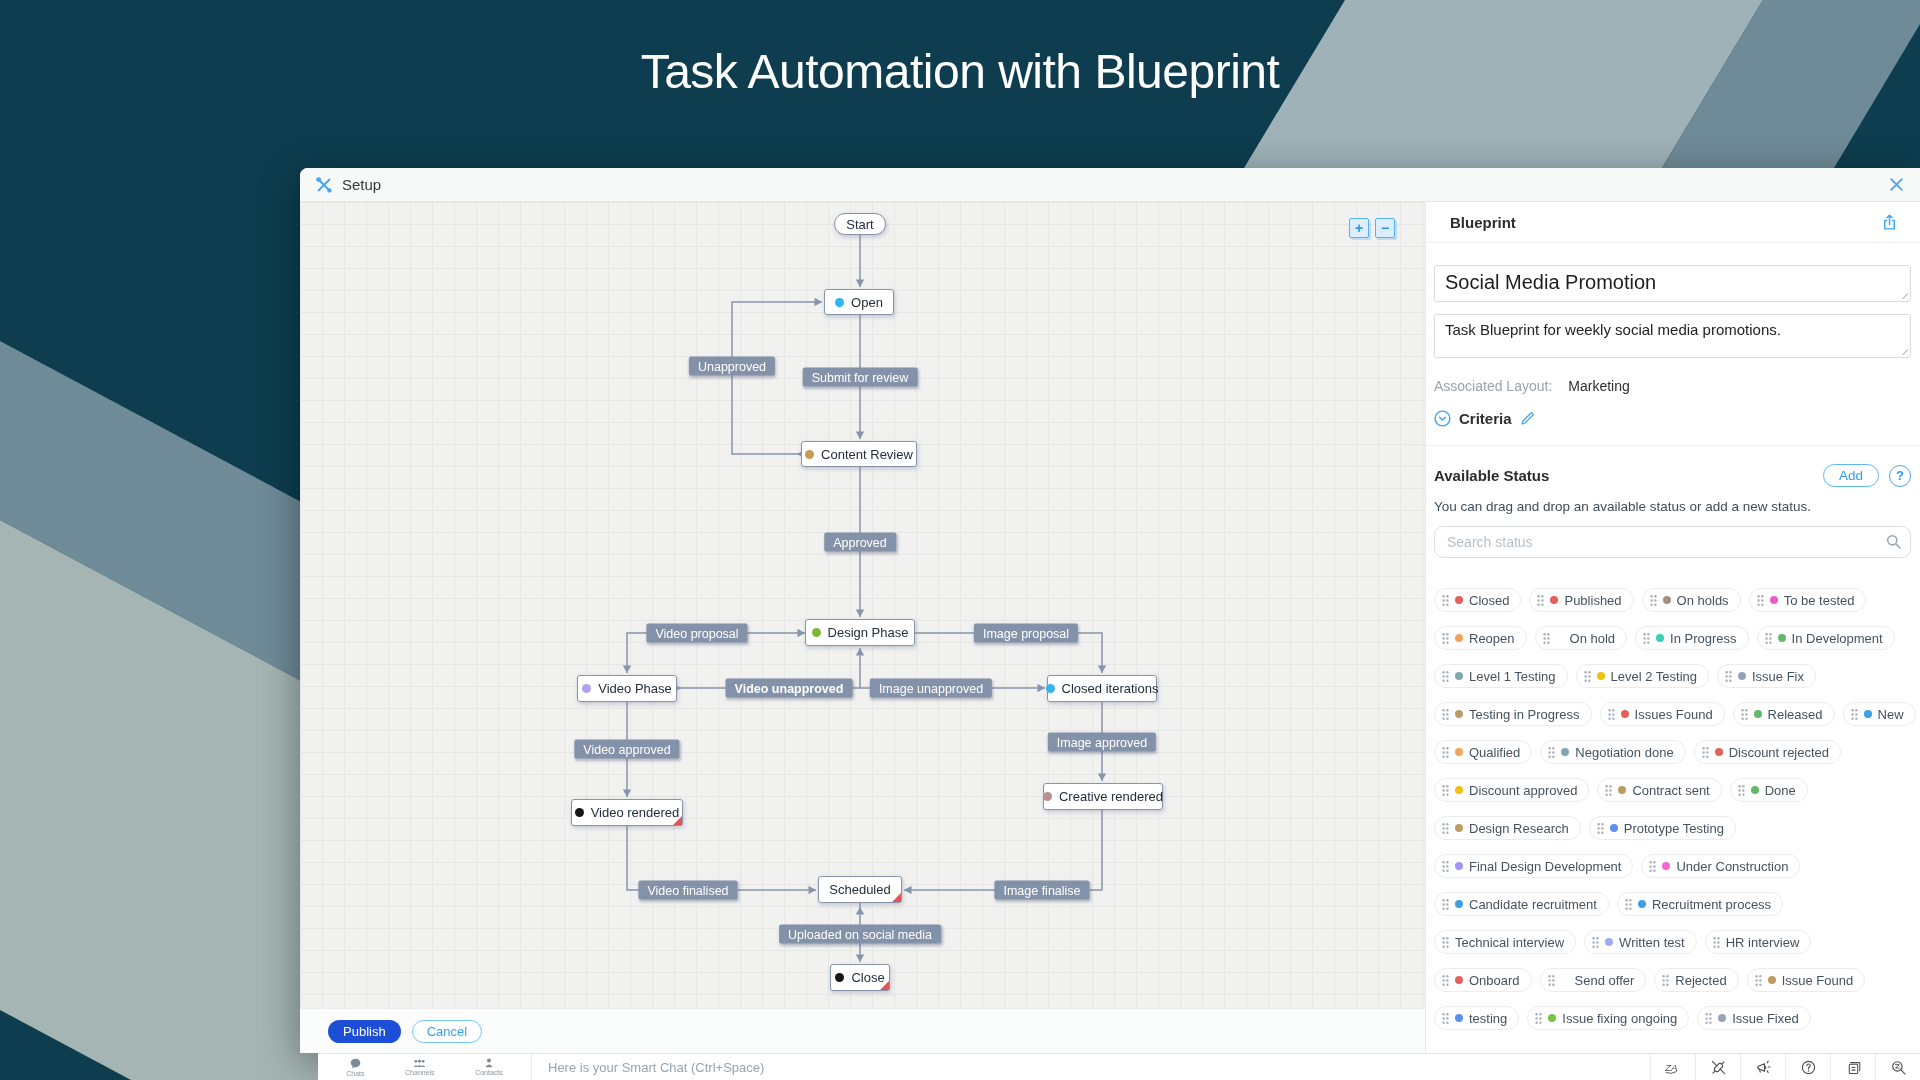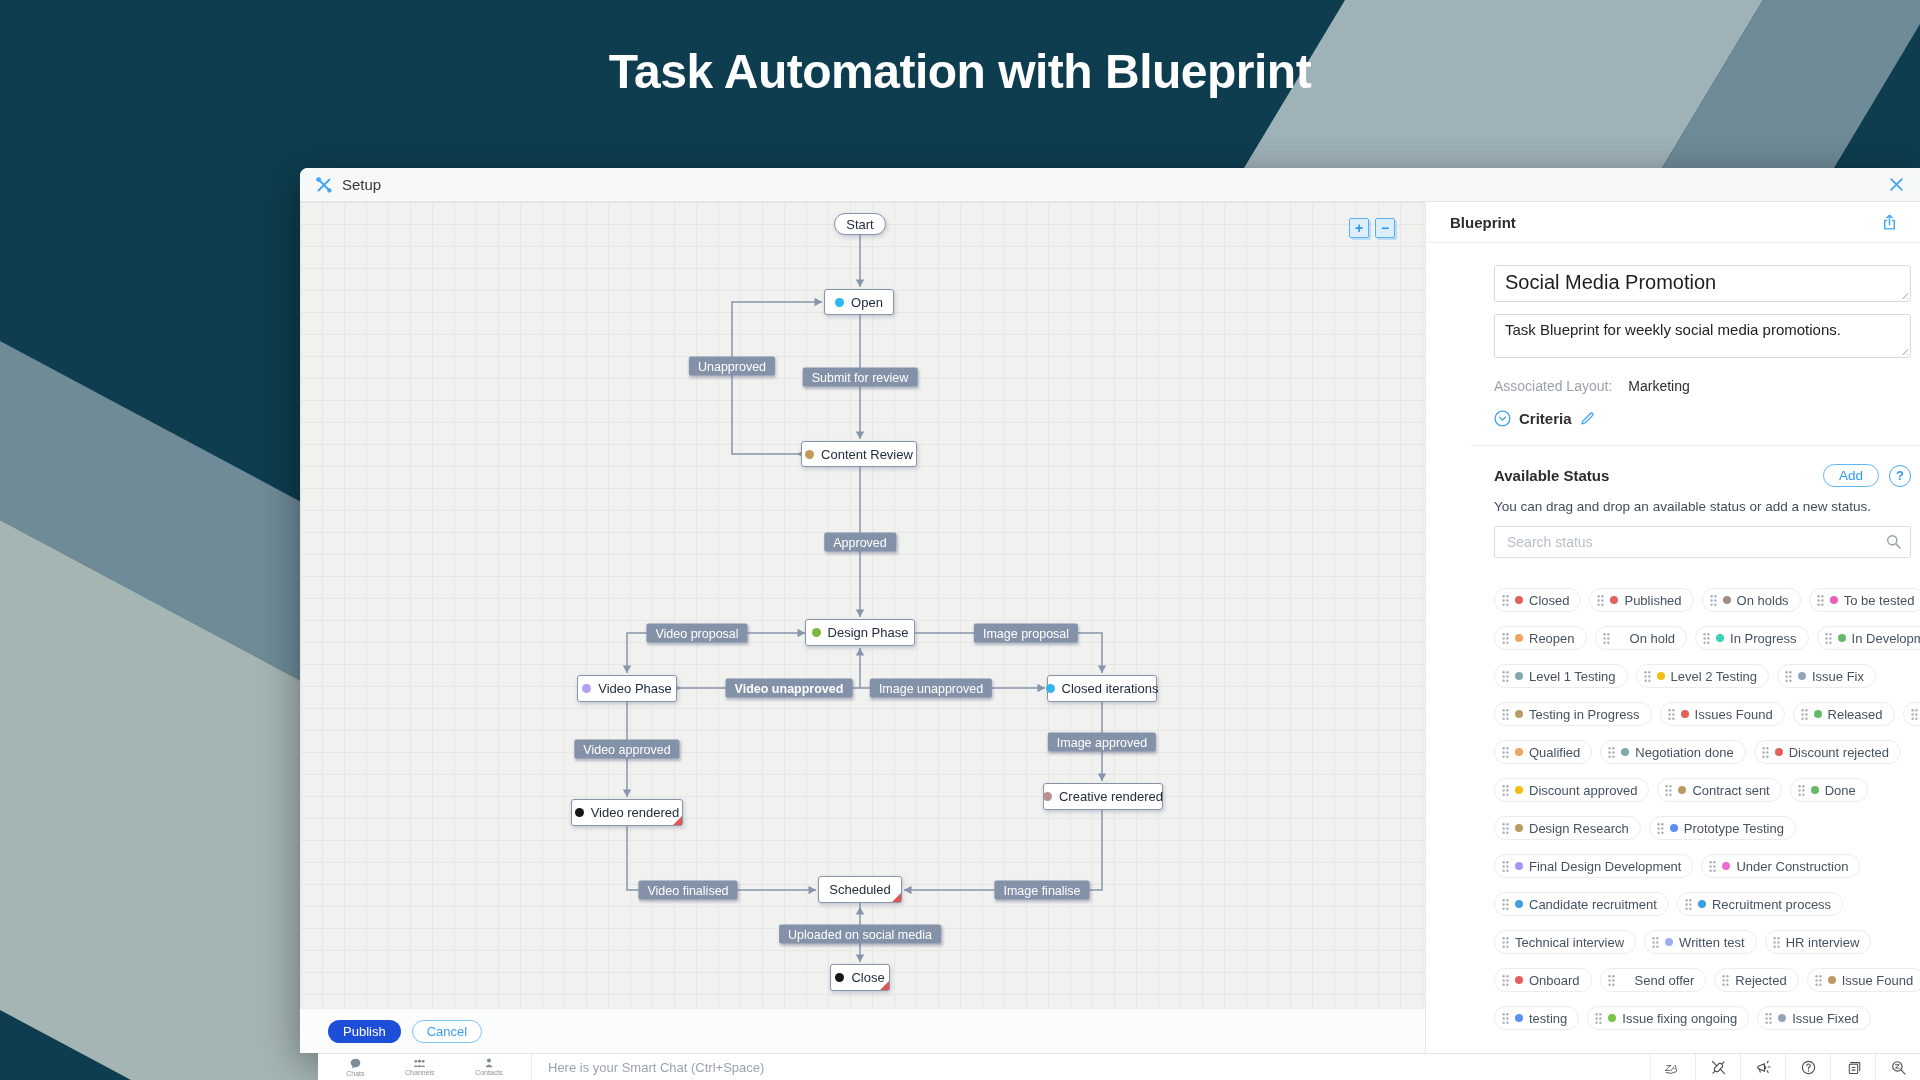--- a/index.html
+++ b/index.html
@@ -1,21 +1,21 @@
 <!DOCTYPE html>
 <html><head>
 <meta charset="utf-8">
 <style>
   * { margin:0; padding:0; box-sizing:border-box; }
   html,body { width:1920px; height:1080px; overflow:hidden; }
   body { position:relative; background:#0d3d4e; font-family:"Liberation Sans",sans-serif; }
   svg.bg { position:absolute; inset:0; }
 
   .page-title { position:absolute; top:44px; left:0; width:1920px; text-align:center;
-    color:#fff; font-size:48px; font-weight:700; letter-spacing:-0.5px; }
+    color:#fff; font-size:48px; font-weight:400; letter-spacing:-0.5px; }
 
   
   .modal { position:absolute; left:300px; top:168px; right:0; bottom:27px; background:#fff;
     border-radius:8px 0 0 0; overflow:hidden; box-shadow:0 10px 40px rgba(0,0,0,.4); }
   .modal-header { position:absolute; left:0; top:0; right:0; height:34px; background:#f7f8f8;
     border-bottom:1px solid #e4e6e7; display:flex; align-items:center; padding-left:15px; }
   .modal-title { font-size:15px; color:#373737; margin-left:9px; }
   .close-x { margin-left:auto; margin-right:16px; cursor:pointer; display:flex; }
 
   
@@ -47,21 +47,21 @@
   .cancel { background:#fff; color:#3b9ff0; border:1px solid #7cc3f6; border-radius:12px;
     padding:3px 14px; font-size:13px; cursor:pointer; font-family:inherit; }
 
   
   .panel { position:absolute; top:34px; right:0; bottom:0; width:495px; background:#fff;
     border-left:1px solid #e6e8e9; }
   .panel-header { height:41px; border-bottom:1px solid #ebedee; display:flex; align-items:center;
     padding:0 22px 0 24px; }
   .panel-title { font-size:15px; font-weight:700; color:#2c2c2c; }
   .share { margin-left:auto; cursor:pointer; display:flex; }
-  .panel-body { padding:22px 9px 0 32px;margin-left:36px; }
+  .panel-body { padding:22px 9px 0 8px; }
   .textbox { position:relative; width:100%; }
   .textbox textarea { width:100%; height:100%; border:1px solid #d9dcde; border-radius:3px;
     resize:none; outline:none; background:#fff; font-family:inherit; overflow:hidden; display:block; }
   .name-box { height:37px; }
   .name-box textarea { font-size:20px; color:#1d1d1d; padding:5px 10px; }
   .desc-box { height:44px; margin-top:12px; }
   .desc-box textarea { font-size:15px; color:#222; padding:6px 10px; }
   .grip { position:absolute; right:3px; bottom:3px; width:9px; height:9px;
     background:repeating-linear-gradient(-45deg,#c6cacd 0 1px,transparent 1px 3.5px);
     clip-path:polygon(100% 0,100% 100%,0 100%); }
@@ -73,21 +73,21 @@
   .panel hr { border:none; border-top:1px solid #eceeee; margin:18px -9px 0 -24px; }
   .avail-row { margin-top:18px; display:flex; align-items:center; }
   .avail-title { font-size:15px; font-weight:700; color:#2c2c2c; }
   .add-btn { margin-left:auto; border:1.5px solid #5fb6f5; color:#2d9cf4; background:#fff;
     border-radius:13px; padding:3px 15px; font-size:13.5px; cursor:pointer; font-family:inherit; }
   .help-circle { width:22px; height:22px; border:1.5px solid #45a7f4; border-radius:50%; color:#2d9cf4;
     font-size:13px; font-weight:700; display:flex; align-items:center; justify-content:center;
     margin-left:10px; cursor:pointer; }
   .hint { margin-top:12px; font-size:13.5px; color:#404d58; }
   .search-box { margin-top:12px; position:relative; }
-  .search-box input { width:100%; height:32px; border:1px solid #dcdfe1; border-radius:2px;
+  .search-box input { width:100%; height:32px; border:1px solid #dcdfe1; border-radius:9px;
     padding:0 34px 0 12px; font-size:14px; color:#333; outline:none; font-family:inherit; }
   .search-box input::placeholder { color:#b7bfc6; }
   .mag { position:absolute; right:10px; top:8px; display:flex; }
   #chips { margin-top:30px; }
   .chip-row { display:flex; gap:8px; margin-bottom:14px; white-space:nowrap; }
   .chip { display:inline-flex; align-items:center; height:24px; border:1px solid #ececec;
     border-radius:12px; padding:0 11px 0 7px; background:#fff; font-size:13px; color:#46525e;
     cursor:grab; flex:0 0 auto; }
   .chip .handle { display:flex; margin-right:6px; }
   .chip .cdot { width:8px; height:8px; border-radius:50%; margin-right:6px; flex:0 0 auto; }

